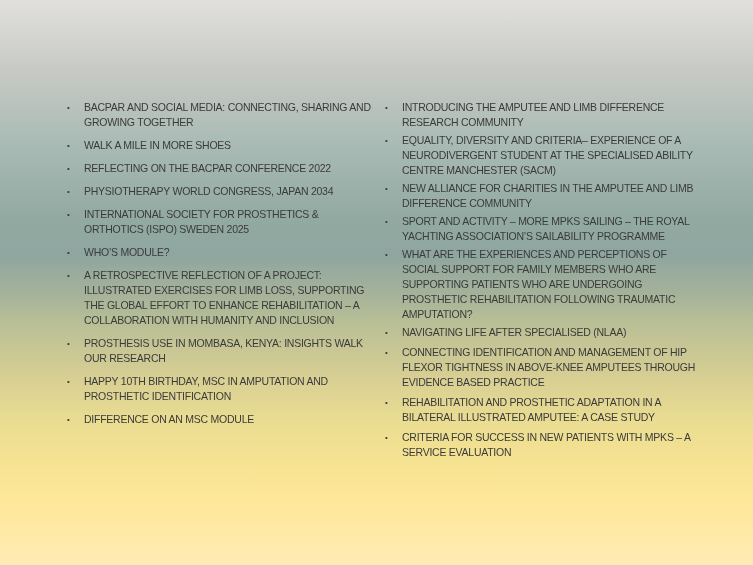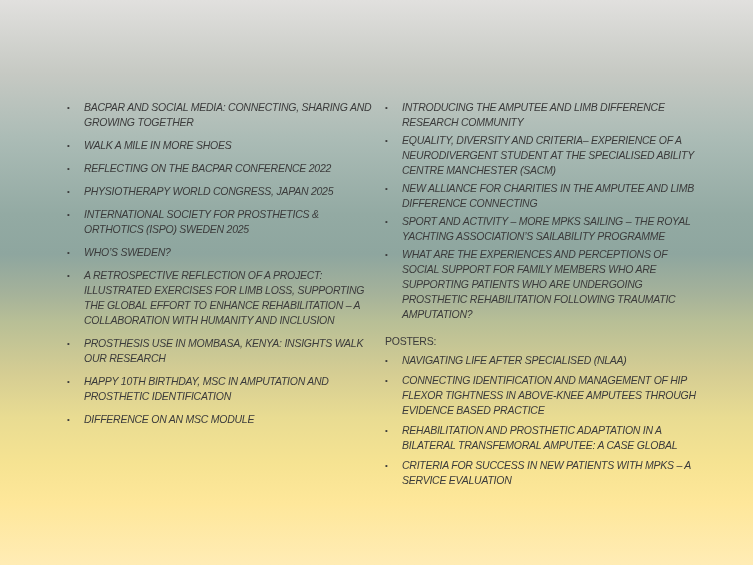--- a/index.html
+++ b/index.html
@@ -50,21 +50,20 @@
   .col-left ul.bullet-list li    { margin-bottom: 8px; }
   .col-right ul.main-list li     { margin-bottom: 3px; }
   .col-right ul.posters-list li  { margin-bottom: 5px; }
   ul.bullet-list .bullet {
     flex: 0 0 17px;
     font-size: 8px;
     line-height: 15px;
   }
   ul.bullet-list .item-text {
     flex: 1 1 auto;
-    font-style: italic;
   }
   .posters-heading {
     font-size: 10.5px;
     line-height: 15px;
     letter-spacing: -0.25px;
     margin: 12px 0 4px 0;
   }
 </style>
 </head>
 <body>
@@ -80,29 +79,29 @@
         <li>
           <span class="bullet">•</span>
           <span class="item-text">WALK A MILE IN MORE SHOES</span>
         </li>
         <li>
           <span class="bullet">•</span>
           <span class="item-text">REFLECTING ON THE BACPAR CONFERENCE 2022</span>
         </li>
         <li>
           <span class="bullet">•</span>
-          <span class="item-text">PHYSIOTHERAPY WORLD CONGRESS, JAPAN 2025</span>
+          <span class="item-text">PHYSIOTHERAPY WORLD CONGRESS, JAPAN 2034</span>
         </li>
         <li>
           <span class="bullet">•</span>
           <span class="item-text">INTERNATIONAL SOCIETY FOR PROSTHETICS &amp; ORTHOTICS (ISPO) SWEDEN 2025</span>
         </li>
         <li>
           <span class="bullet">•</span>
-          <span class="item-text">WHO’S SWEDEN?</span>
+          <span class="item-text">WHO’S MODULE?</span>
         </li>
         <li>
           <span class="bullet">•</span>
           <span class="item-text">A RETROSPECTIVE REFLECTION OF A PROJECT: ILLUSTRATED EXERCISES FOR LIMB LOSS, SUPPORTING THE GLOBAL EFFORT TO ENHANCE REHABILITATION – A COLLABORATION WITH HUMANITY AND INCLUSION</span>
         </li>
         <li>
           <span class="bullet">•</span>
           <span class="item-text">PROSTHESIS USE IN MOMBASA, KENYA: INSIGHTS WALK OUR RESEARCH</span>
         </li>
         <li>
@@ -121,46 +120,45 @@
         <li>
           <span class="bullet">•</span>
           <span class="item-text">INTRODUCING THE AMPUTEE AND LIMB DIFFERENCE RESEARCH COMMUNITY</span>
         </li>
         <li>
           <span class="bullet">•</span>
           <span class="item-text">EQUALITY, DIVERSITY AND CRITERIA– EXPERIENCE OF A NEURODIVERGENT STUDENT AT THE SPECIALISED ABILITY CENTRE  MANCHESTER (SACM)</span>
         </li>
         <li>
           <span class="bullet">•</span>
-          <span class="item-text">NEW ALLIANCE FOR CHARITIES IN THE AMPUTEE AND LIMB DIFFERENCE CONNECTING</span>
+          <span class="item-text">NEW ALLIANCE FOR CHARITIES IN THE AMPUTEE AND LIMB DIFFERENCE COMMUNITY</span>
         </li>
         <li>
           <span class="bullet">•</span>
           <span class="item-text">SPORT AND ACTIVITY – MORE MPKS SAILING – THE ROYAL YACHTING ASSOCIATION’S SAILABILITY PROGRAMME</span>
         </li>
         <li>
           <span class="bullet">•</span>
           <span class="item-text">WHAT ARE THE EXPERIENCES AND PERCEPTIONS OF SOCIAL SUPPORT FOR FAMILY MEMBERS WHO ARE SUPPORTING PATIENTS WHO ARE UNDERGOING PROSTHETIC REHABILITATION FOLLOWING TRAUMATIC AMPUTATION?</span>
         </li>
       </ul>
 
-    <div class="posters-heading">POSTERS:</div>
 
     <ul class="bullet-list posters-list">
         <li>
           <span class="bullet">•</span>
           <span class="item-text">NAVIGATING LIFE AFTER SPECIALISED (NLAA)</span>
         </li>
         <li>
           <span class="bullet">•</span>
           <span class="item-text">CONNECTING IDENTIFICATION AND MANAGEMENT OF HIP FLEXOR TIGHTNESS IN ABOVE-KNEE AMPUTEES THROUGH EVIDENCE BASED PRACTICE</span>
         </li>
         <li>
           <span class="bullet">•</span>
-          <span class="item-text">REHABILITATION AND PROSTHETIC ADAPTATION IN A BILATERAL TRANSFEMORAL AMPUTEE: A CASE GLOBAL</span>
+          <span class="item-text">REHABILITATION AND PROSTHETIC ADAPTATION IN A BILATERAL ILLUSTRATED AMPUTEE: A CASE STUDY</span>
         </li>
         <li>
           <span class="bullet">•</span>
           <span class="item-text">CRITERIA FOR SUCCESS IN NEW PATIENTS WITH MPKS – A SERVICE EVALUATION</span>
         </li>
       </ul>
   </div>
 
 </div>
 

